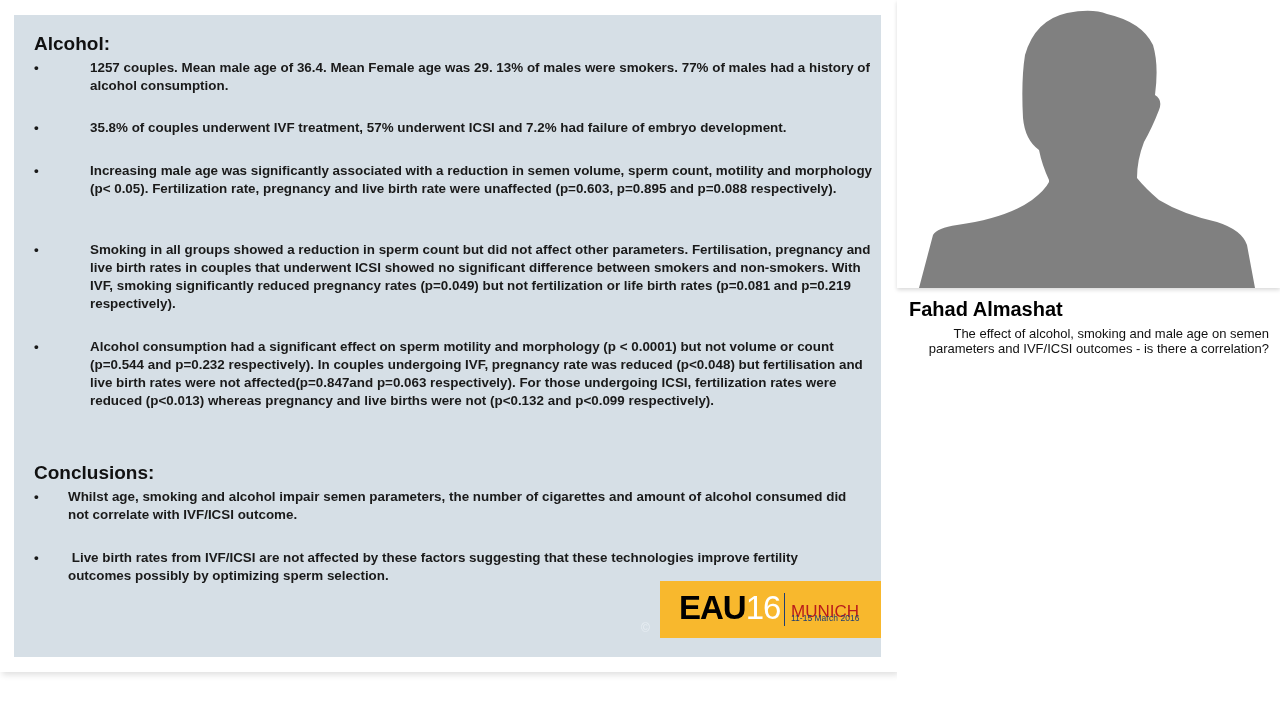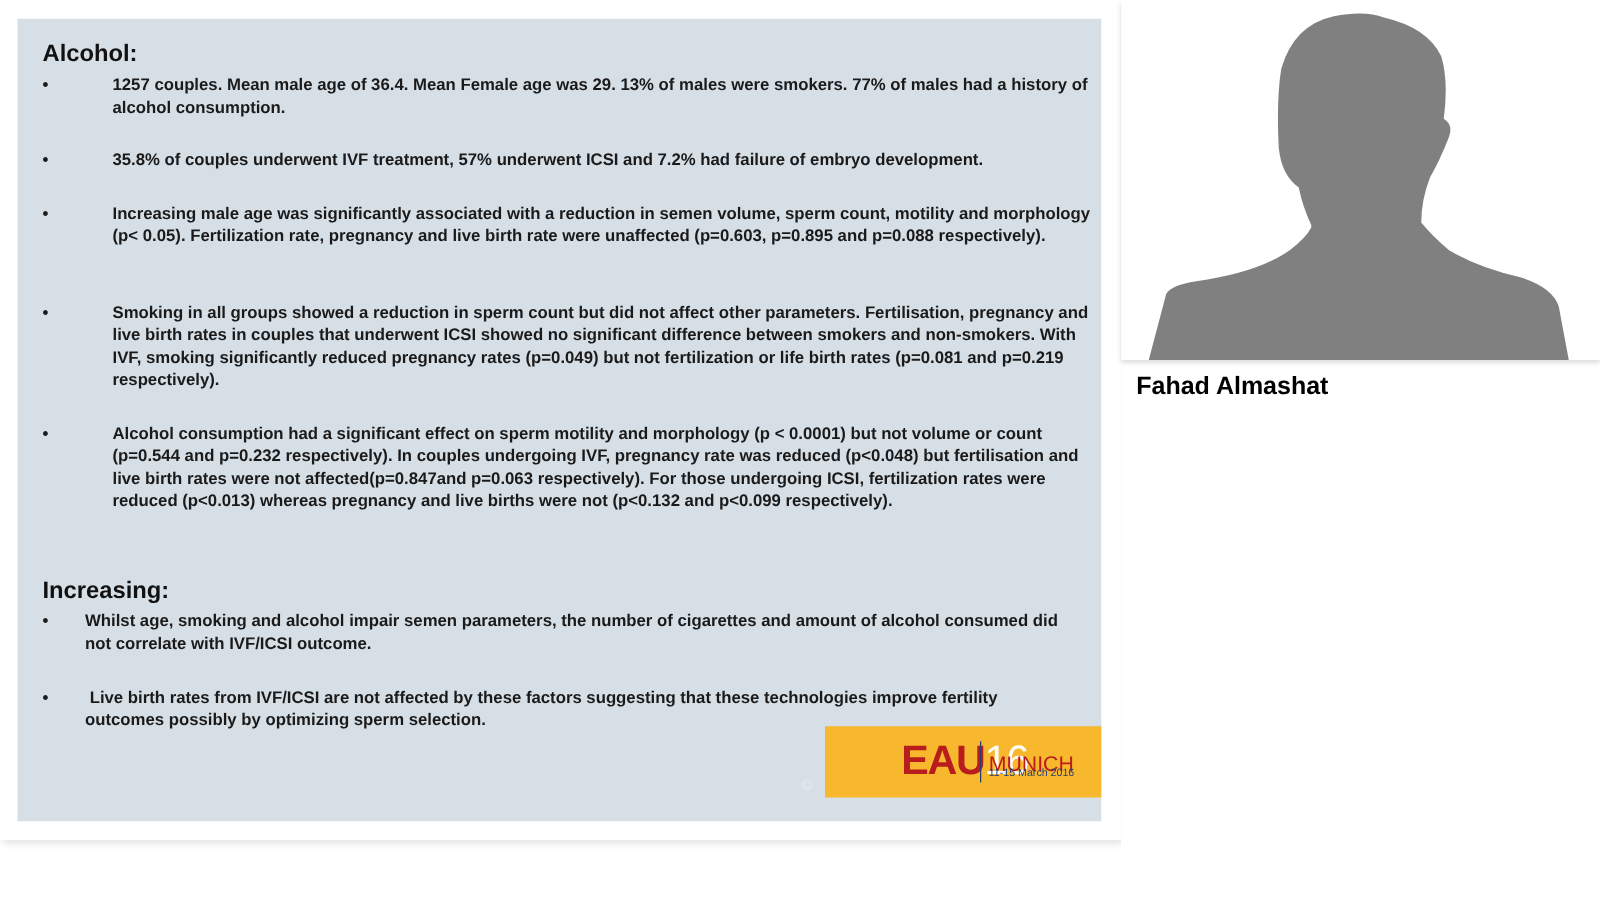--- a/index.html
+++ b/index.html
@@ -26,21 +26,21 @@
   .results .bullet-text { left:56px; width:790px; }
   .conclusions .bullet-text { left:34px; width:790px; }
 
   .eau-logo {
     position:absolute; left:660px; top:581px; width:221px; height:57px;
     background:#f8b82d;
   }
   .eau-main {
     position:absolute; left:19px; top:8px; font-size:33px; font-weight:bold; letter-spacing:-1px;
   }
-  .eau-letters { color:#b91c1c;margin-left:42px; }
+  .eau-letters { color:#000000; }
   .eau-num { color:#ffffff; font-weight:normal; }
   .eau-divider { position:absolute; left:124px; top:12px; width:1px; height:33px; background:#1f3e73; }
   .eau-city { position:absolute; left:131px; top:21px; font-size:17px; color:#b91c1c; }
   .eau-date { position:absolute; left:131px; top:32px; font-size:8.5px; color:#1f3e73; }
   .copyright-icon { position:absolute; left:641px; top:621px; color:#e8eef3; font-size:12px; }
 
   .speaker-panel {
     position:absolute; left:897px; top:0; width:383px; height:720px; background:#ffffff;text-align:right;
   }
   .photo-area {
@@ -79,21 +79,21 @@
       <div class="bullet-row" style="left:20px; top:226px; width:850px;">
         <span class="bullet-dot">•</span>
         <span class="bullet-text">Smoking in all groups showed a reduction in sperm count but did not affect other parameters. Fertilisation, pregnancy and live birth rates in couples that underwent ICSI showed no significant difference between smokers and non-smokers. With IVF, smoking significantly reduced pregnancy rates (p=0.049) but not fertilization or life birth rates (p=0.081 and p=0.219 respectively).</span>
       </div>
       <div class="bullet-row" style="left:20px; top:323px; width:850px;">
         <span class="bullet-dot">•</span>
         <span class="bullet-text">Alcohol consumption had a significant effect on sperm motility and morphology (p &lt; 0.0001) but not volume or count (p=0.544 and p=0.232 respectively). In couples undergoing IVF, pregnancy rate was reduced (p&lt;0.048) but fertilisation and live birth rates were not affected(p=0.847and p=0.063 respectively). For those undergoing ICSI, fertilization rates were reduced (p&lt;0.013) whereas pregnancy and live births were not (p&lt;0.132 and p&lt;0.099 respectively).</span>
       </div>
     </div>
 
-    <div class="section-title" style="left:20px; top:447px;">Increasing:</div>
+    <div class="section-title" style="left:20px; top:447px;">Conclusions:</div>
 
     <div class="conclusions">
       <div class="bullet-row" style="left:20px; top:473px; width:850px;">
         <span class="bullet-dot">•</span>
         <span class="bullet-text">Whilst age, smoking and alcohol impair semen parameters, the number of cigarettes and amount of alcohol consumed did not correlate with IVF/ICSI outcome.</span>
       </div>
       <div class="bullet-row" style="left:20px; top:534px; width:850px;">
         <span class="bullet-dot">•</span>
         <span class="bullet-text" style="white-space:pre-wrap;"> Live birth rates from IVF/ICSI are not affected by these factors suggesting that these technologies improve fertility outcomes possibly by optimizing sperm selection.</span>
       </div>
@@ -132,13 +132,14 @@
         Q 266 100 262 110
         Q 255 128 247 142
         Q 240 160 240 178
         Q 248 188 262 200
         Q 285 214 320 222
         Q 345 230 350 245
         L 358 288 Z"></path>
     </svg>
   </div>
   <div class="speaker-name">Fahad Almashat</div>
+  <div class="speaker-title">The effect of alcohol, smoking and male age on semen parameters and IVF/ICSI outcomes - is there a correlation?</div>
 </div>
 
 </body></html>

